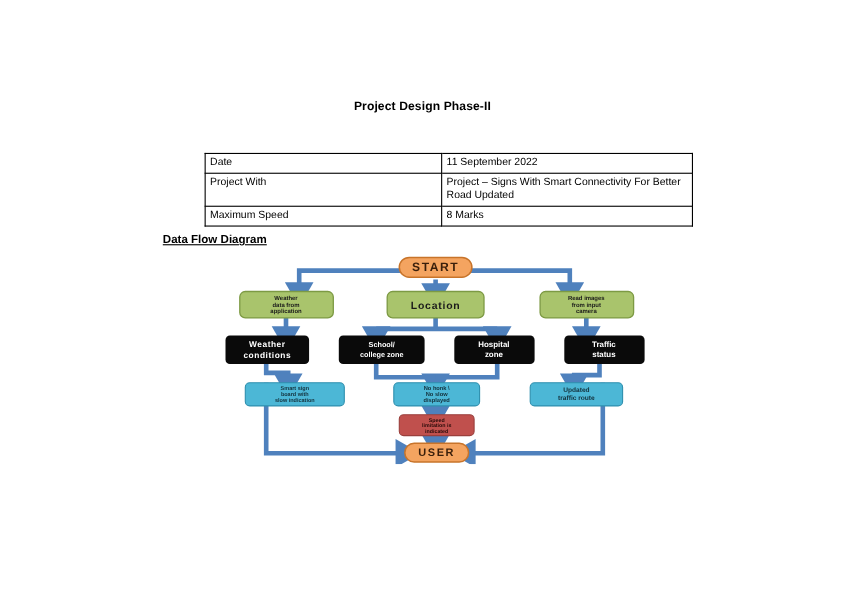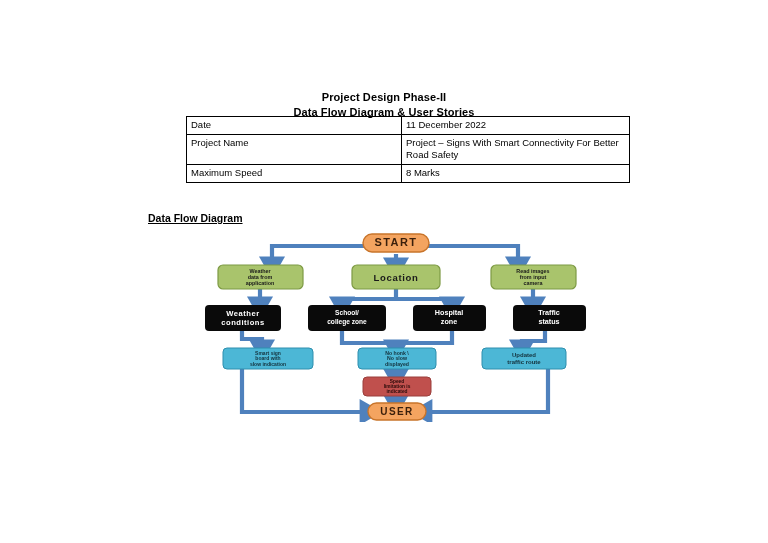--- a/index.html
+++ b/index.html
@@ -38,21 +38,21 @@
     font-weight: bold;
     line-height: 15px;
     letter-spacing: 0.1px;
     color: #000;
   }
 
   
   .info-table {
     position: absolute;
     left: 186px;
-    top: 88px;
+    top: 111px;
     width: 425px;
     border-collapse: collapse;
     table-layout: fixed;
     font-size: 9.5px;
     line-height: 12px;
   }
   .info-table td {
     border: 1px solid #000000;
     padding: 2px 4px 3px 4px;
     vertical-align: top;
@@ -94,32 +94,31 @@
     dominant-baseline: middle;
   }
 </style>
 </head>
 <body>
 
 <div class="page">
 
   <div class="title-block">
     <div class="title-line">Project Design Phase-II</div>
-    <div class="title-line">Data Flow Diagram &amp; User Stories</div>
   </div>
 
   <table class="info-table">
     <tbody>
       <tr>
         <td class="k">Date</td>
-        <td class="v">11 December 2022</td>
+        <td class="v">11 September 2022</td>
       </tr>
       <tr>
-        <td class="k">Project Name</td>
-        <td class="v">Project – Signs With Smart Connectivity For Better Road Safety</td>
+        <td class="k">Project With</td>
+        <td class="v">Project – Signs With Smart Connectivity For Better Road Updated</td>
       </tr>
       <tr>
         <td class="k">Maximum Speed</td>
         <td class="v">8 Marks</td>
       </tr>
     </tbody>
   </table>
 
   <div class="section-heading">Data Flow Diagram</div>
 

